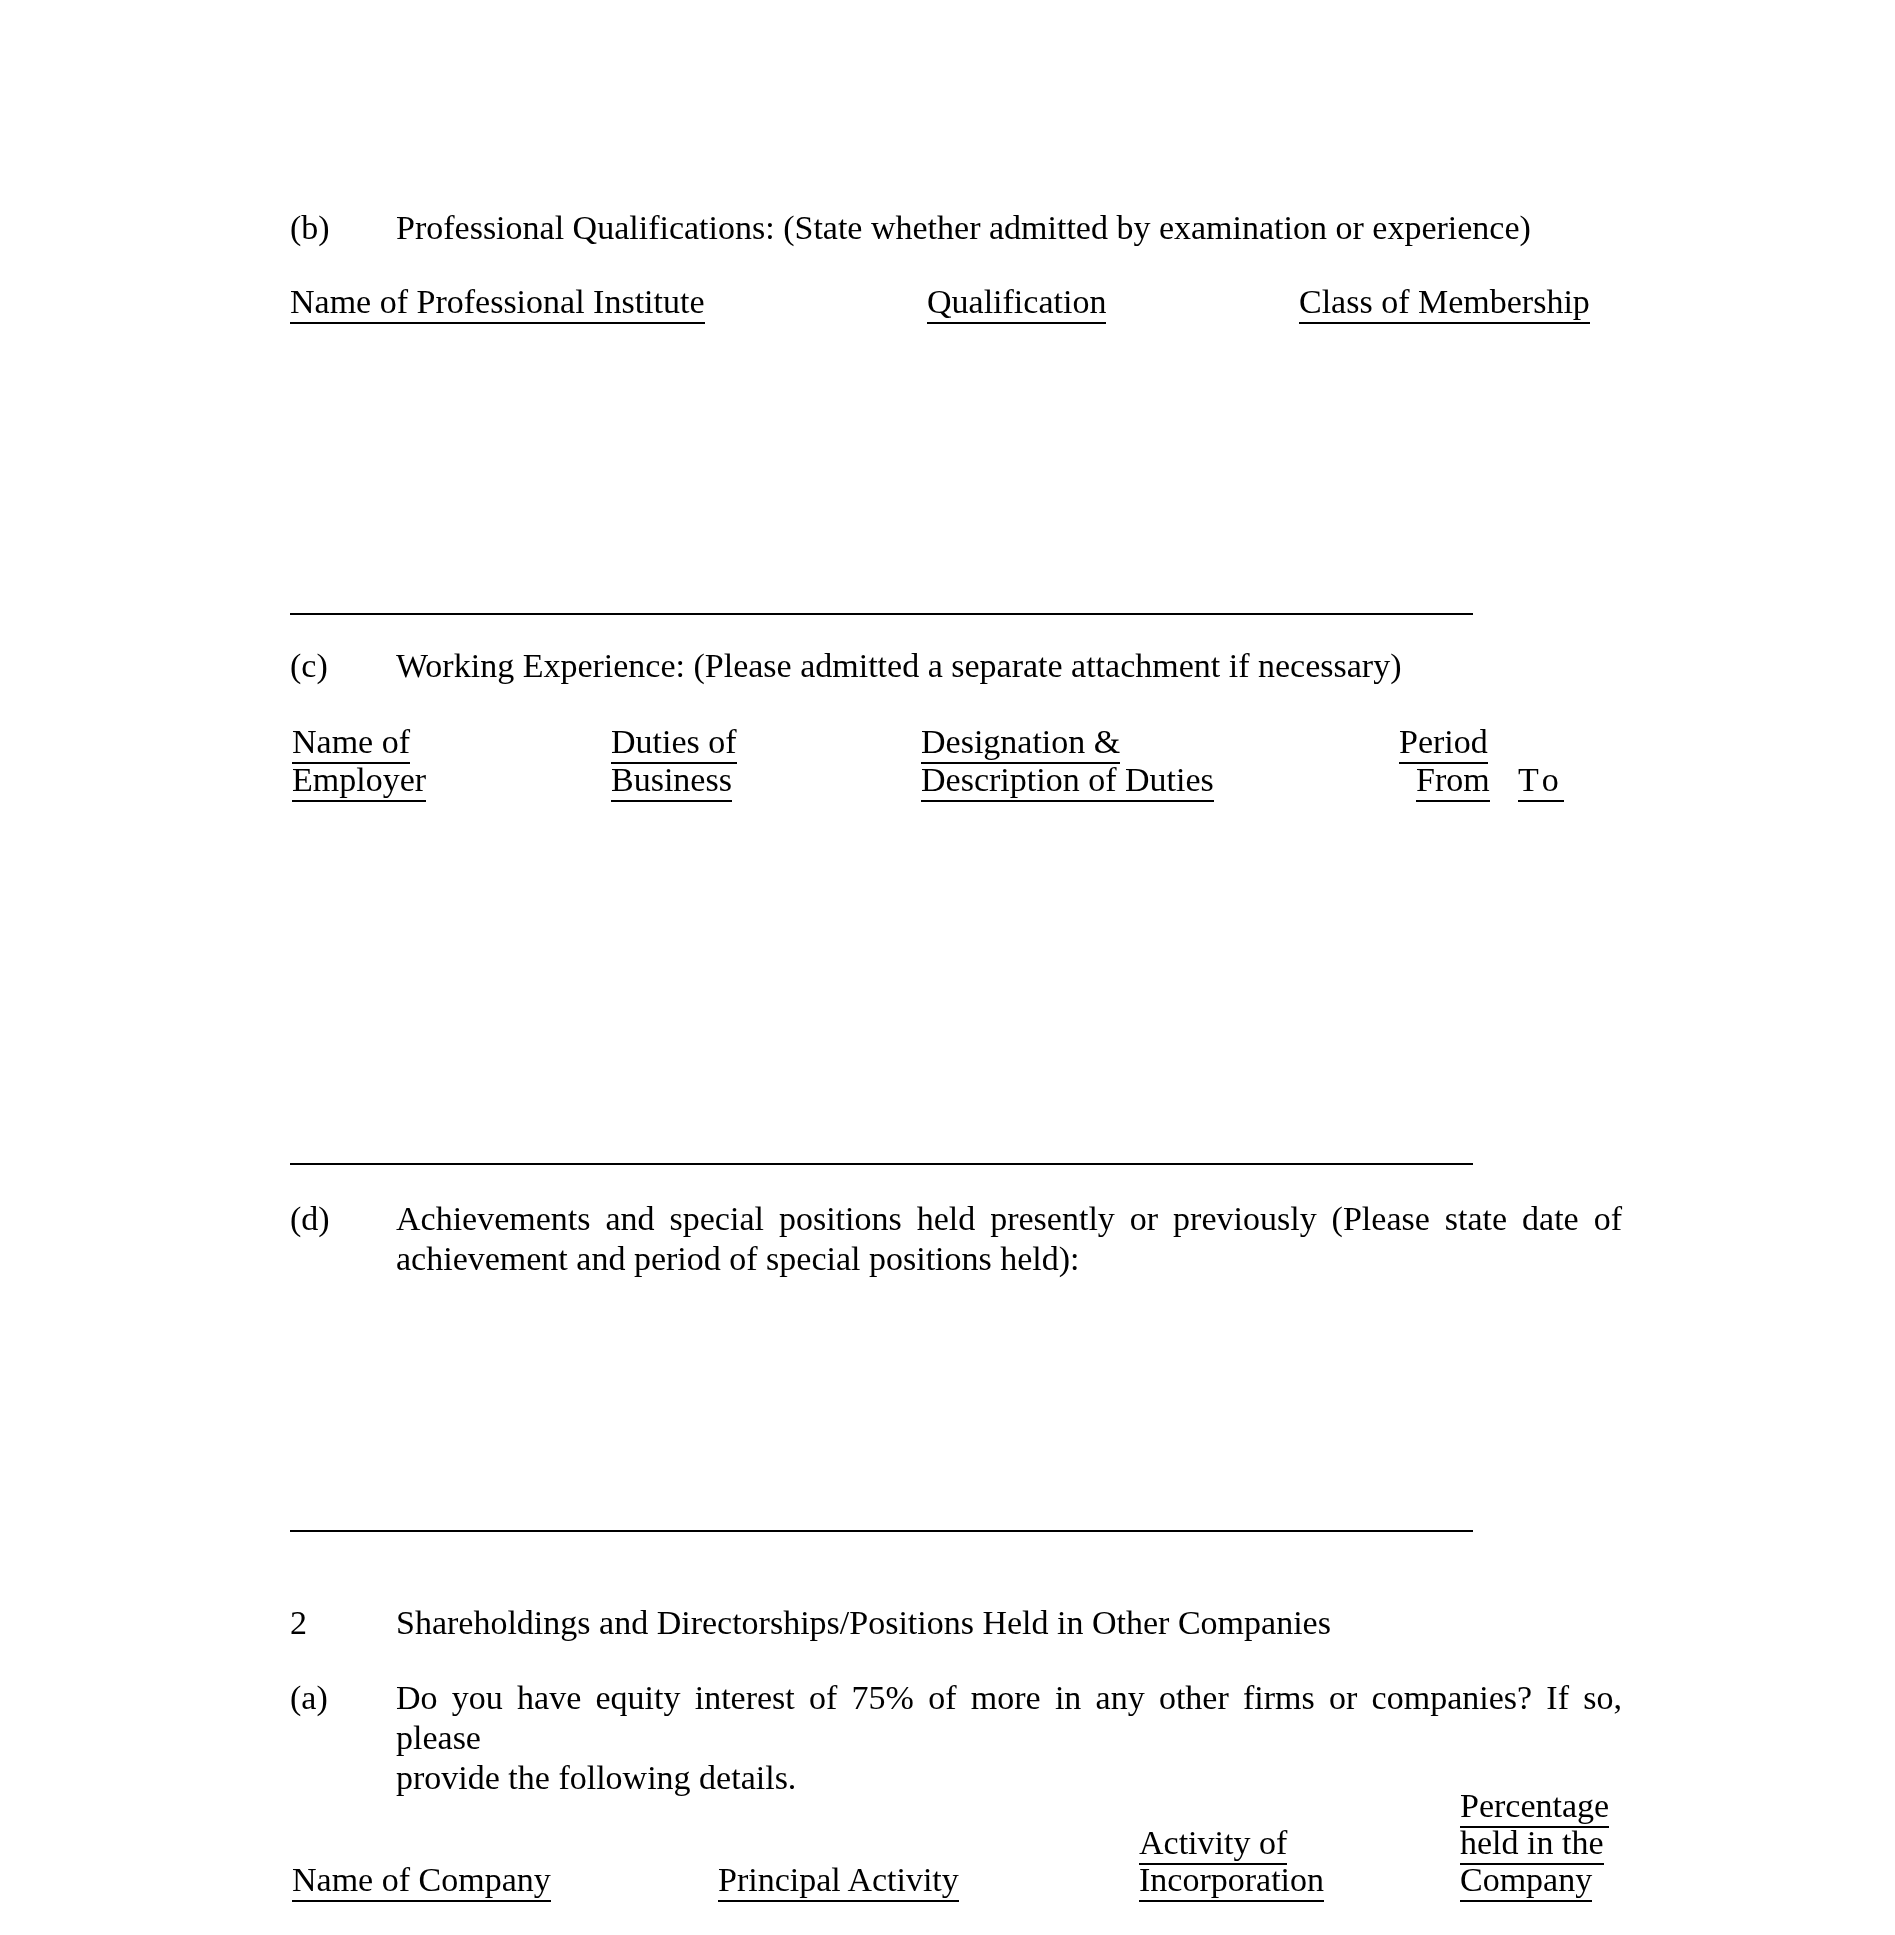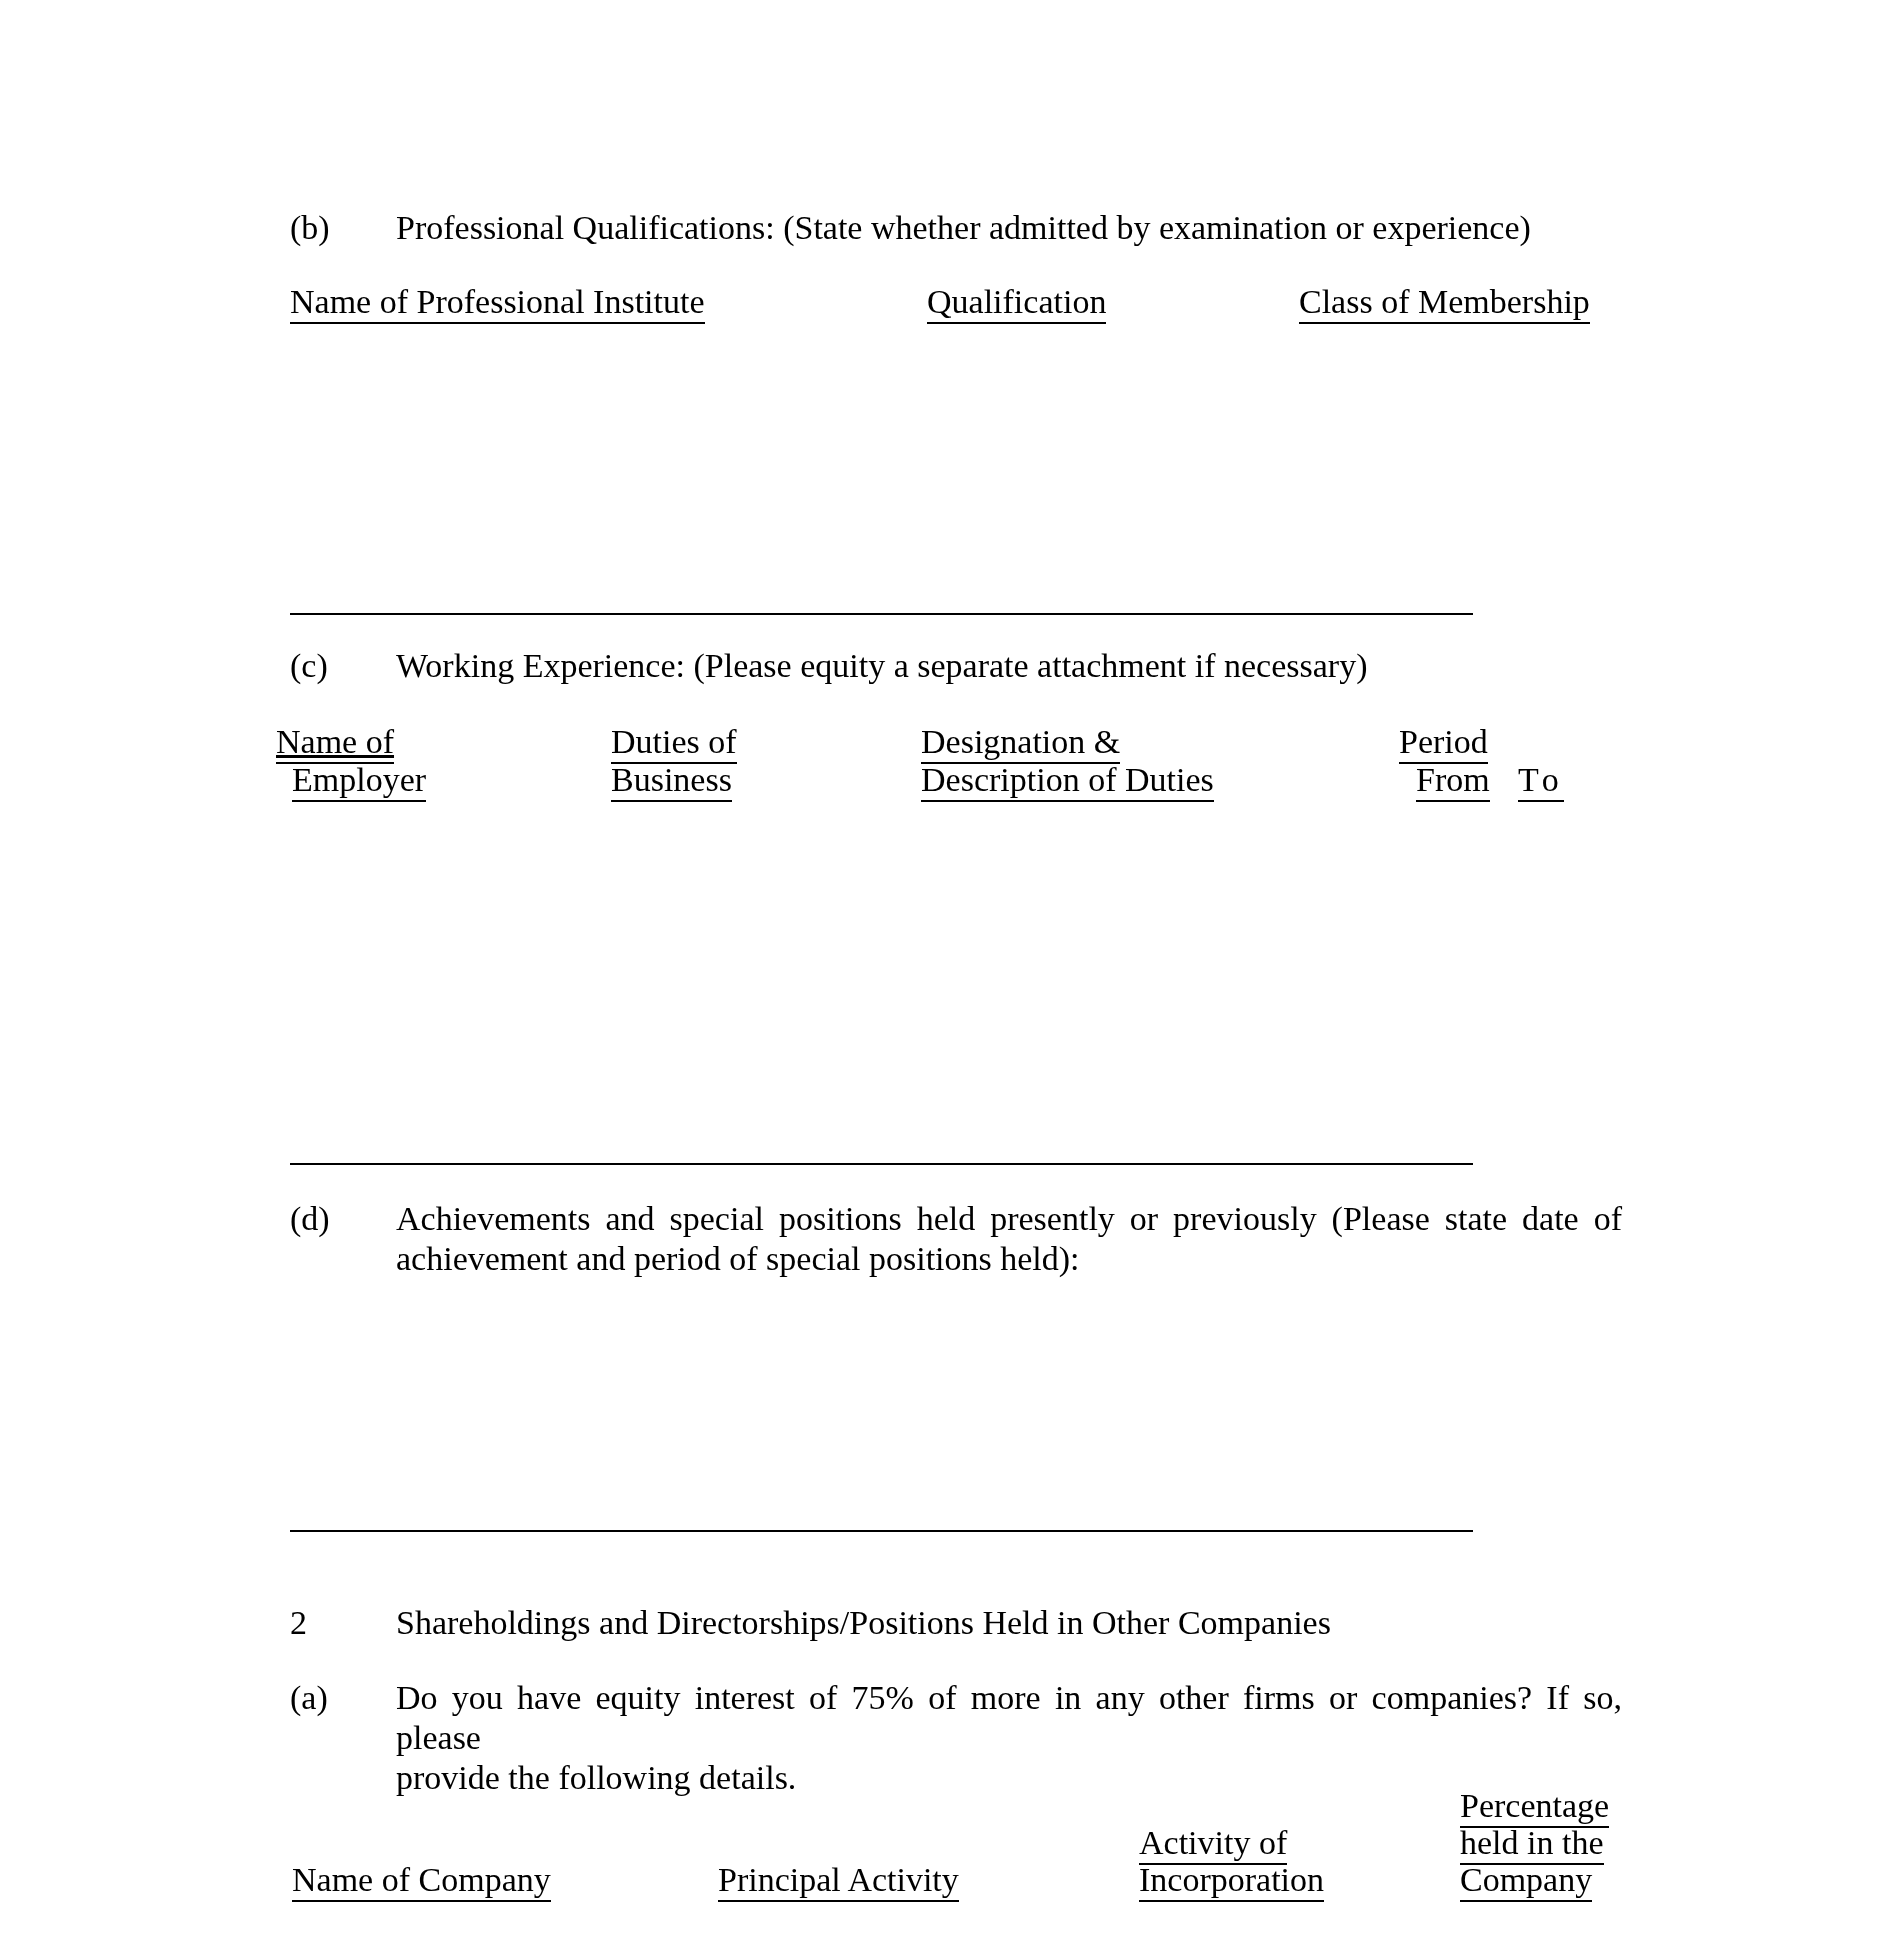--- a/index.html
+++ b/index.html
@@ -55,23 +55,23 @@
   <span class="t" style="left:290px; top:208px;">(b)</span>
   <span class="t" style="left:396px; top:208px;">Professional Qualifications: (State whether admitted by examination or experience)</span>
 
   <span class="t u" style="left:290px; top:282px;">Name of Professional Institute</span>
   <span class="t u" style="left:927px; top:282px;">Qualification</span>
   <span class="t u" style="left:1299px; top:282px;">Class of Membership</span>
 
   <div class="rule" style="top:613px;"></div>
 
   <span class="t" style="left:290px; top:646px;">(c)</span>
-  <span class="t" style="left:396px; top:646px;">Working Experience: (Please equity a separate attachment if necessary)</span>
+  <span class="t" style="left:396px; top:646px;">Working Experience: (Please admitted a separate attachment if necessary)</span>
 
-  <span class="t u" style="left:276px; top:722px;text-decoration:underline;">Name of</span>
+  <span class="t u" style="left:292px; top:722px;">Name of</span>
   <span class="t u" style="left:611px; top:722px;">Duties of</span>
   <span class="t u" style="left:921px; top:722px;">Designation &amp;</span>
   <span class="t u" style="left:1399px; top:722px;">Period</span>
 
   <span class="t u" style="left:292px; top:760px;">Employer</span>
   <span class="t u" style="left:611px; top:760px;">Business</span>
   <span class="t u" style="left:921px; top:760px;">Description of Duties</span>
   <span class="t u" style="left:1416px; top:760px;">From</span>
   <span class="t u to-spaced" style="left:1518px; top:760px;">To</span>
 

